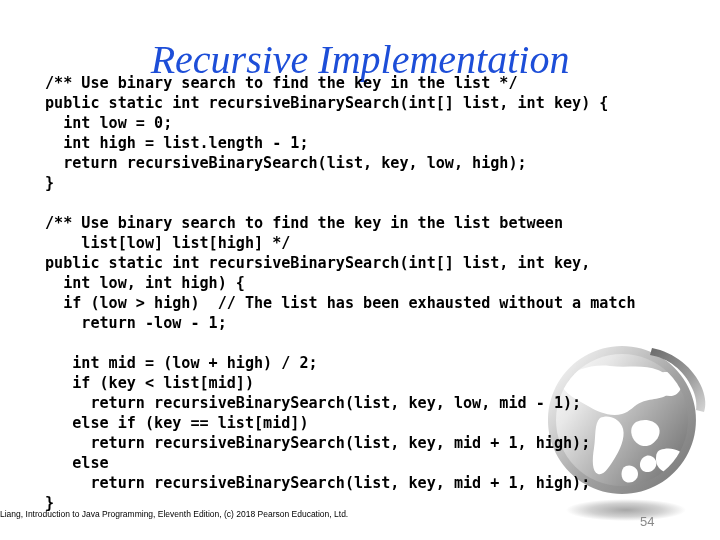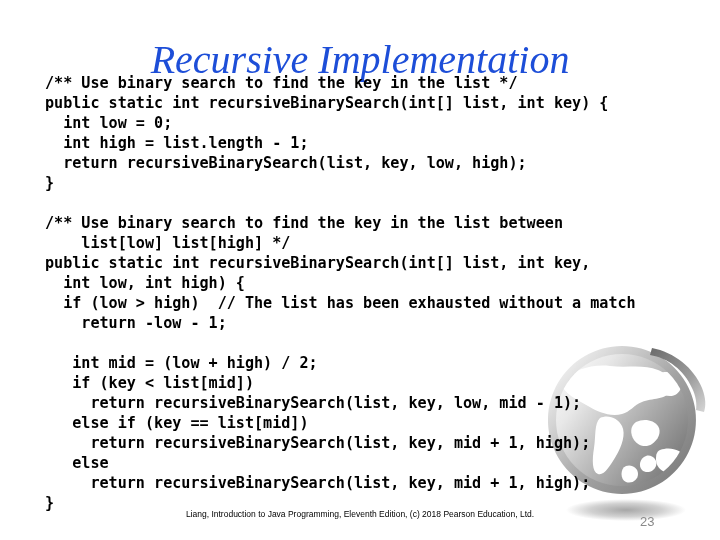--- a/index.html
+++ b/index.html
@@ -70,21 +70,20 @@
   .code-line.blank {
     height: 20px;
   }
 
   
   #footer {
     position: absolute;
     left: 0;
     top: 509px;
     width: 720px;
-    text-align: center;
     font-family: "Liberation Sans", sans-serif;
     font-size: 8.5px;
     line-height: 11px;
     color: #000000;
   }
   #footer .fline { display: block; }
 
   #page-number {
     position: absolute;
     left: 640px;
@@ -168,15 +167,15 @@
   </div>
 
   <h1 id="slide-title" style="color: #1d4ed8; font-style: italic;">Recursive Implementation</h1>
 
   <div id="code-body" style="color: rgb(0, 0, 0);"><div class="code-line">/** Use binary search to find the key in the list */</div><div class="code-line">public static int recursiveBinarySearch(int[] list, int key) {</div><div class="code-line">  int low = 0;</div><div class="code-line">  int high = list.length - 1;</div><div class="code-line">  return recursiveBinarySearch(list, key, low, high);</div><div class="code-line">}</div><div class="code-line blank">&nbsp;</div><div class="code-line">/** Use binary search to find the key in the list between</div><div class="code-line">    list[low] list[high] */</div><div class="code-line">public static int recursiveBinarySearch(int[] list, int key,</div><div class="code-line">  int low, int high) {</div><div class="code-line">  if (low &gt; high)  // The list has been exhausted without a match</div><div class="code-line">    return -low - 1;</div><div class="code-line blank">&nbsp;</div><div class="code-line">   int mid = (low + high) / 2;</div><div class="code-line">   if (key &lt; list[mid])</div><div class="code-line">     return recursiveBinarySearch(list, key, low, mid - 1);</div><div class="code-line">   else if (key == list[mid])</div><div class="code-line">     return recursiveBinarySearch(list, key, mid + 1, high);</div><div class="code-line">   else</div><div class="code-line">     return recursiveBinarySearch(list, key, mid + 1, high);</div><div class="code-line">}</div></div>
 
   <div id="footer">
     <span class="fline">Liang, Introduction to Java Programming, Eleventh Edition, (c) 2018 Pearson Education, Ltd.</span>
   </div>
 
-  <div id="page-number" style="color: rgb(138, 138, 138);">23</div>
+  <div id="page-number" style="color: rgb(138, 138, 138);">54</div>
 
 </div>
 
 </body></html>

